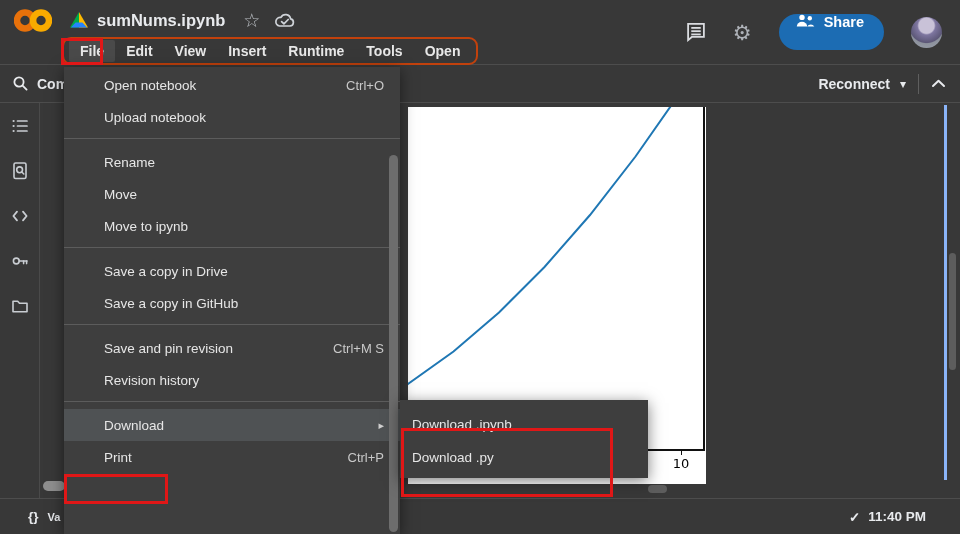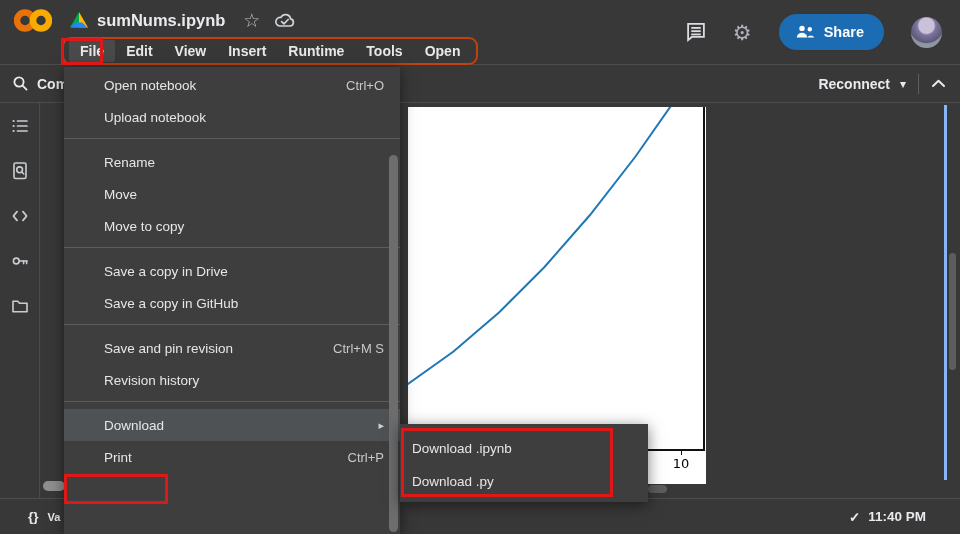--- a/index.html
+++ b/index.html
@@ -11,21 +11,21 @@
   }
 
   
   #header { position:absolute; left:0; top:0; width:960px; height:65px; border-bottom:1px solid #4d4d4d; }
   .header-left { display:flex; align-items:center; height:40px; padding-left:14px; }
   .drive-icon { margin-left:18px; }
   .nb-title { margin-left:9px; font-size:16.5px; color:#e8eaed;font-weight:bold; }
   .star { margin-left:18px; font-size:19px; color:#bdc1c6; line-height:1; }
   .cloud { margin-left:14px; }
   .header-right { position:absolute; right:0; top:0; height:64px; display:flex; align-items:center; gap:27px; padding-right:18px; }
-  .share-btn { display:flex; align-items:center; gap:9px; background:#1c6cb3; color:#fff;
+  .share-btn { display:flex; gap:9px; background:#1c6cb3; color:#fff;
                border-radius:18px; height:36px; padding:0 20px 0 16px; font-size:14.5px; font-weight:700; }
   .avatar { width:31px; height:31px; border-radius:50%;
             background:radial-gradient(circle at 50% 28%, #c9c2d8 0 28%, #7e76a0 34%, #5d5878 62%, #8d929d 66%, #9aa0ab 100%); }
 
   
   #menubar { position:absolute; left:62px; top:37px; height:28px; display:flex; align-items:center;
              border:2px solid #c2410c; border-radius:9px; padding:0 5px; background:#383838; }
   .mb-item { padding:3px 11px; font-size:14px; font-weight:600; color:#e8e8e8; border-radius:2px; white-space:nowrap; }
   .mb-item.active { background:#4a4a4a; }
 
@@ -70,21 +70,21 @@
                box-shadow:0 3px 14px rgba(0,0,0,.5); padding-top:2px; overflow:hidden; }
   .mi { height:32px; display:flex; align-items:center; justify-content:space-between; padding:0 16px 0 40px; }
   .mi-label { font-size:13.5px; color:#e6e6e6; white-space:nowrap; }
   .mi-sc { font-size:13px; color:#c9c9c9; white-space:nowrap; }
   .mi.hl { background:#4f5254; }
   .mi .arrow { font-size:11px; color:#d0d0d0; }
   .mdiv { height:1px; background:#5c5c5c; margin:5px 0 7px 0; }
   .menu-scroll-thumb { position:absolute; right:2px; top:88px; width:9px; height:377px; background:#6d6d6d; border-radius:5px; }
 
   
-  #download-submenu { position:absolute; left:400px; top:424px; width:248px; height:78px; background:#3e3e3e; z-index:45;
+  #download-submenu { position:absolute; left:400px; top:400px; width:248px; height:78px; background:#3e3e3e; z-index:45;
                       box-shadow:0 3px 14px rgba(0,0,0,.5); padding-top:8px; }
   .smi { height:33px; display:flex; align-items:center; padding-left:12px; font-size:13.5px; color:#e6e6e6; }
 
   
   .red-box { position:absolute; border:3px solid #e01717; z-index:60; pointer-events:none; }
   #red-file     { left:61px;  top:38px;  width:42px;  height:27px; }
   #red-download { left:64px;  top:474px; width:104px; height:30px; }
   #red-submenu  { left:401px; top:428px; width:212px; height:69px; }
 
   svg { display:block; }
@@ -245,21 +245,21 @@
     <div class="mdiv"></div>
     <div class="mi">
       <span class="mi-label">Rename</span>
       <span class="mi-sc"></span>
     </div>
     <div class="mi">
       <span class="mi-label">Move</span>
       <span class="mi-sc"></span>
     </div>
     <div class="mi">
-      <span class="mi-label">Move to copy</span>
+      <span class="mi-label">Move to ipynb</span>
       <span class="mi-sc"></span>
     </div>
     <div class="mdiv"></div>
     <div class="mi">
       <span class="mi-label">Save a copy in Drive</span>
       <span class="mi-sc"></span>
     </div>
     <div class="mi">
       <span class="mi-label">Save a copy in GitHub</span>
       <span class="mi-sc"></span>

